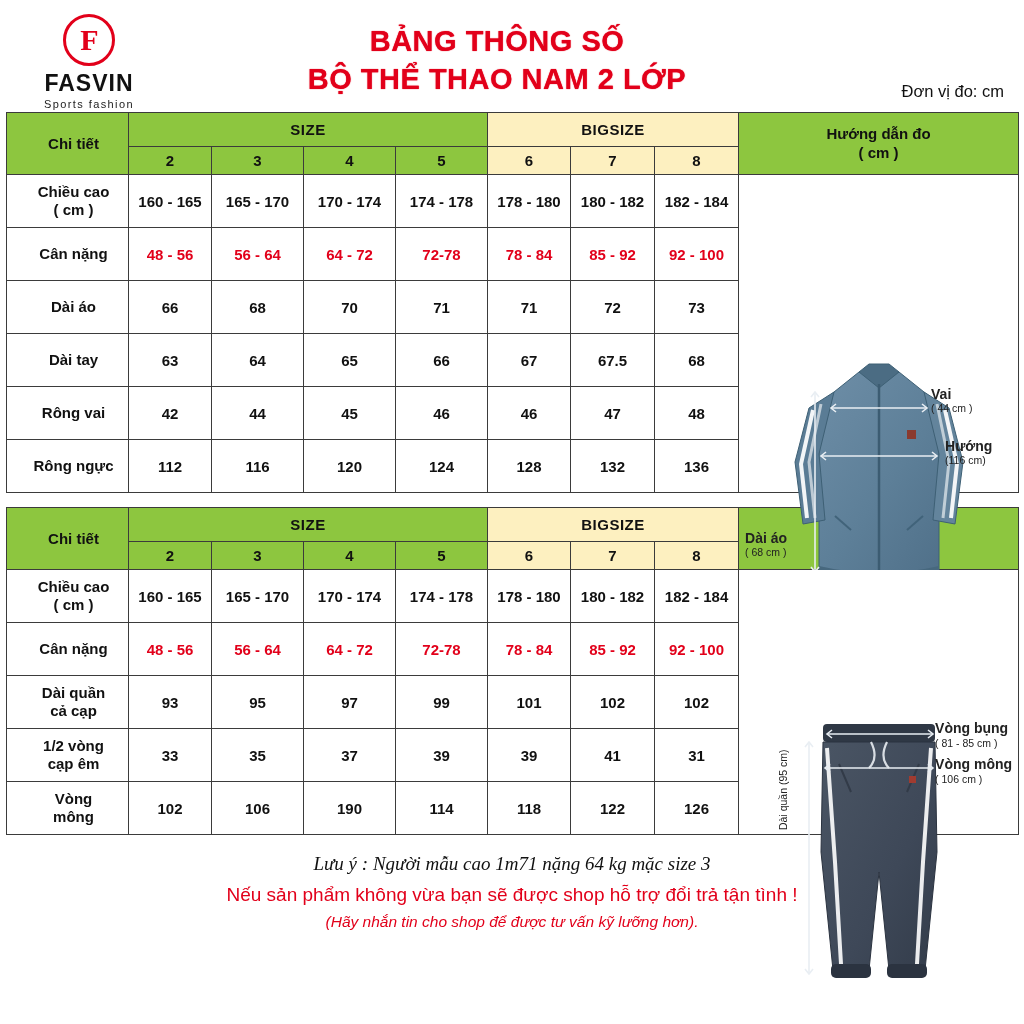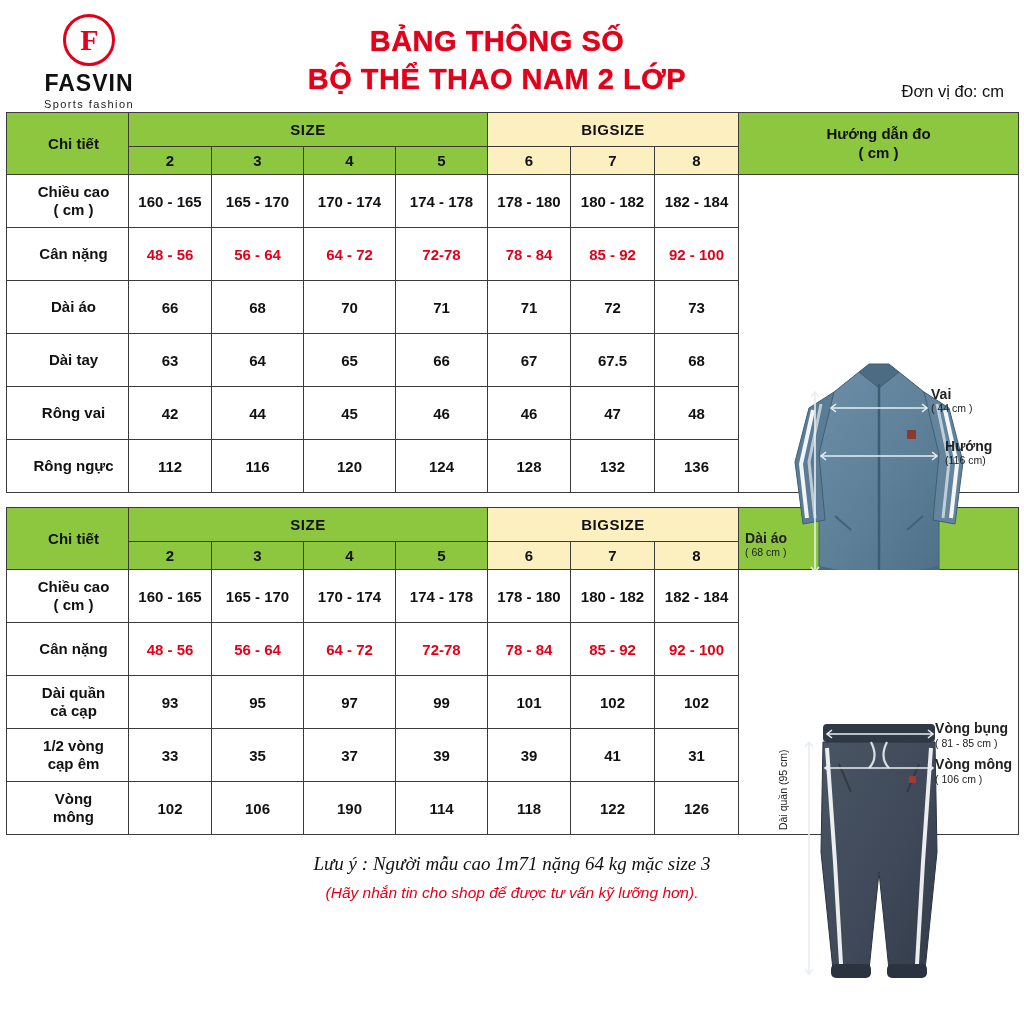--- a/index.html
+++ b/index.html
@@ -535,16 +535,17 @@
         <td class="cellv">118</td>
         <td class="cellv">122</td>
         <td class="cellv">126</td>
       </tr>
     </tbody>
   </table>
   </div>
 
   <div class="notes">
     <div class="note1">Lưu ý : Người mẫu cao 1m71 nặng 64 kg mặc size 3</div>
+    <div class="note2">Nếu sản phẩm không vừa bạn sẽ được shop hỗ trợ đổi trả tận tình !</div>
     <div class="note3">(Hãy nhắn tin cho shop để được tư vấn kỹ lưỡng hơn).</div>
   </div>
 
 </div>
 
 </body></html>

